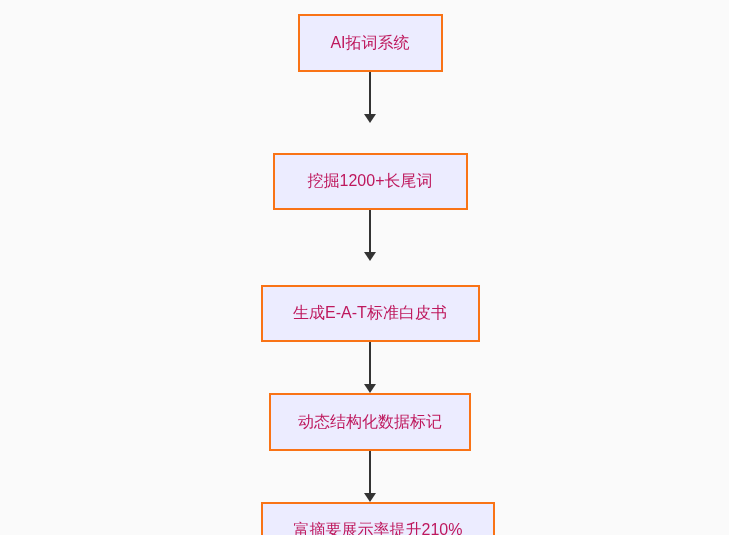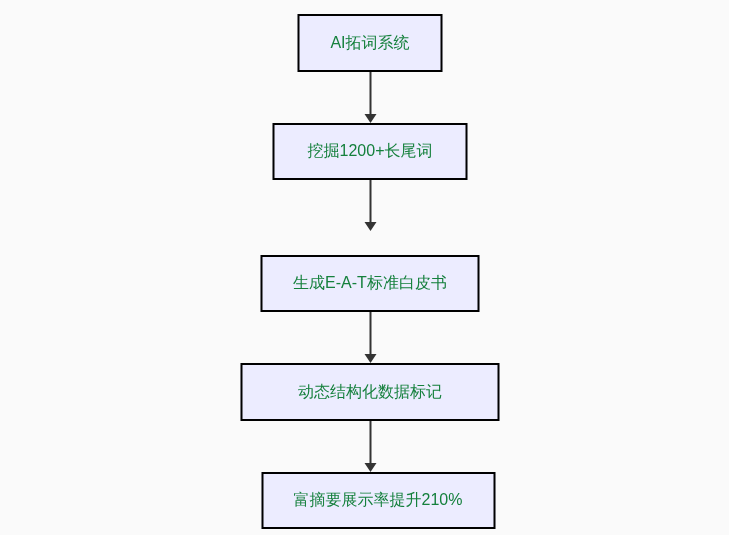--- a/index.html
+++ b/index.html
@@ -18,33 +18,33 @@
     left: 370px;
     top: 14px;
     transform: translateX(-50%);
     display: flex;
     flex-direction: column;
     align-items: center;
   }
   .node {
     height: 57px;
     background: #ECECFF;
-    border: 2px solid #000000;
-    color: #15803d;
+    border: 2px solid #f97316;
+    color: #be185d;
     font-size: 16px;
     display: flex;
     align-items: center;
     justify-content: center;
     white-space: nowrap;
     text-align: center;
   }
   .node.n1 { width: 145px; height: 58px; }
-  .node.n2 { width: 195px; }
+  .node.n2 { width: 195px; margin-top: 30px; }
   .node.n3 { width: 219px; margin-top: 24px; }
-  .node.n4 { width: 259px; height: 58px; }
+  .node.n4 { width: 202px; height: 58px; }
   .node.n5 { width: 234px; margin-left: 16px; }
   .arrow {
     height: 51px;
     display: flex;
     flex-direction: column;
     align-items: center;
   }
   .arrow .line {
     flex: 1;
     width: 2px;

